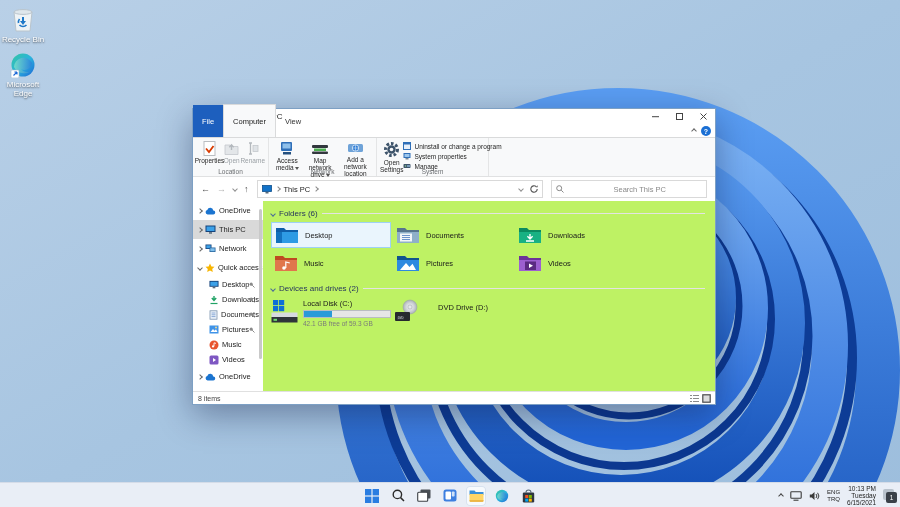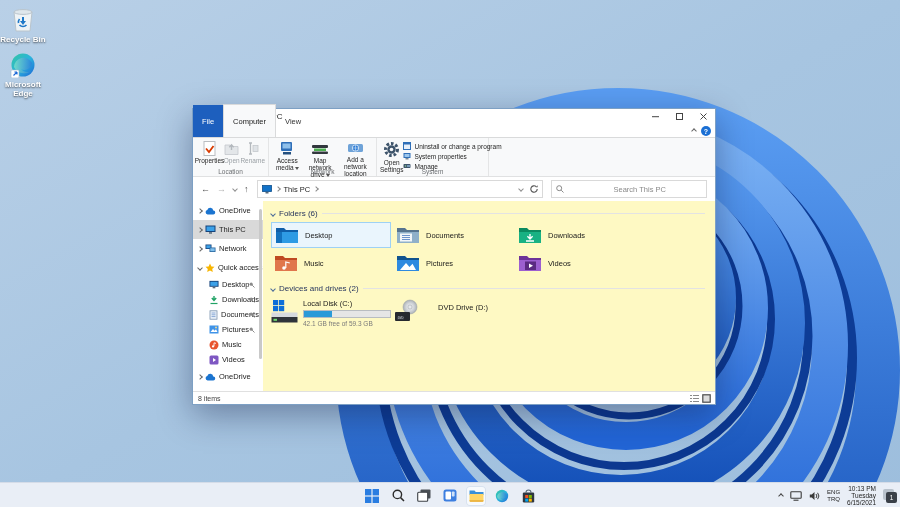--- a/index.html
+++ b/index.html
@@ -1,21 +1,21 @@
 <!DOCTYPE html>
 <html><head>
 <meta charset="utf-8">
 <style>
   * { margin:0; padding:0; box-sizing:border-box; }
   html,body { width:900px; height:507px; overflow:hidden; font-family:"Liberation Sans", sans-serif; }
   .screen { position:absolute; inset:0; width:900px; height:507px; overflow:hidden; }
   .wall { position:absolute; inset:0; }
 
   
-  .dicon { position:absolute; width:46px; text-align:center; cursor:default;font-weight:bold; }
+  .dicon { position:absolute; width:46px; text-align:center; cursor:default; }
   .dicon .dlabel { margin-top:2px; font-size:8px; line-height:9px; color:#fff; text-shadow:0 1px 2px rgba(0,0,0,.65); }
   .dicon svg { display:block; margin:0 auto; }
 
   
   .win { position:absolute; left:192px; top:108px; width:524px; height:297px; background:#fff;
          border:1px solid #7da0c4; box-shadow:0 10px 32px rgba(10,20,60,.38); font-size:8px; color:#1a1a1a; }
   .titlebar { position:absolute; left:0; top:0; right:0; height:15px; background:#fff; display:flex; align-items:center; }
   .qat { display:flex; align-items:center; gap:3px; padding-left:5px; }
   .qat .sep { width:1px; height:9px; background:#d5d5d5; }
   .title-text { margin-left:5px; font-size:8px; color:#222; }
@@ -52,21 +52,21 @@
   .searchbox input { border:none; outline:none; font-size:7.5px; color:#444; width:120px; font-family:"Liberation Sans",sans-serif; background:transparent;padding-left:46px; }
   .searchbox input::placeholder { color:#8a8a8a; }
 
   .sidebar { position:absolute; left:0; top:92px; bottom:13px; width:70px; background:#fff; overflow:hidden; }
   .srow { position:relative; display:flex; align-items:center; height:19px; padding-left:5px; gap:3px; font-size:7.5px; color:#222; white-space:nowrap; }
   .srow.child { height:15px; padding-left:16px; }
   .srow.sel { background:#d9d9d9; }
   .srow .pin { position:absolute; right:8px; }
   .sscroll { position:absolute; right:1px; top:8px; width:3px; height:150px; background:#c9c9c9; border-radius:2px; }
 
-  .content { position:absolute; left:70px; top:92px; right:0; bottom:13px; background:#fef9c3; padding:6px 0 0 8px; }
+  .content { position:absolute; left:70px; top:92px; right:0; bottom:13px; background:#bef264; padding:6px 0 0 8px; }
   .ghead { display:flex; align-items:center; gap:4px; margin:2px 0 4px 0; }
   .ghead .gtitle { font-size:8px; color:#26355e; }
   .ghead .gline { flex:1; height:1px; background:#e3e3e3; margin-right:10px; }
   .tiles { position:relative; }
   .tile { position:absolute; width:120px; height:26px; display:flex; align-items:center; gap:6px; padding-left:3px; }
   .tile .tlabel { font-size:7.5px; color:#1a1a1a; }
   .tile.sel { border:1px solid #9ed1f5; background:#eaf5fd; }
   .drive-tile { position:absolute; display:flex; gap:5px; }
   .drive-info { display:flex; flex-direction:column; justify-content:center; gap:2px; }
   .drive-name { font-size:7.5px; color:#1a1a1a; }

